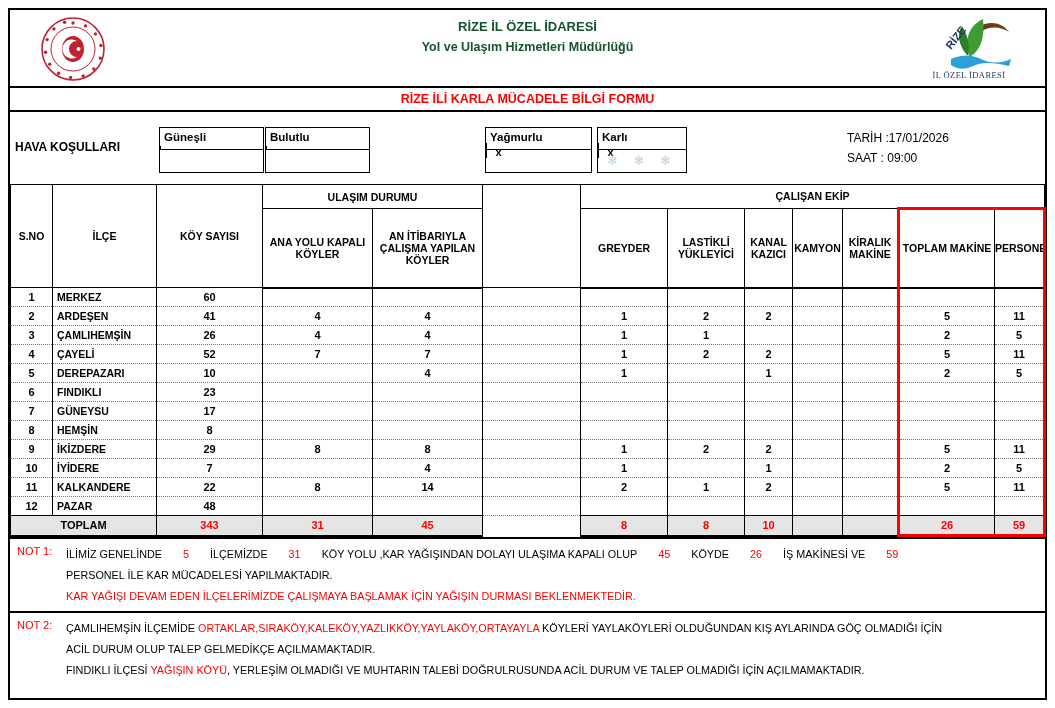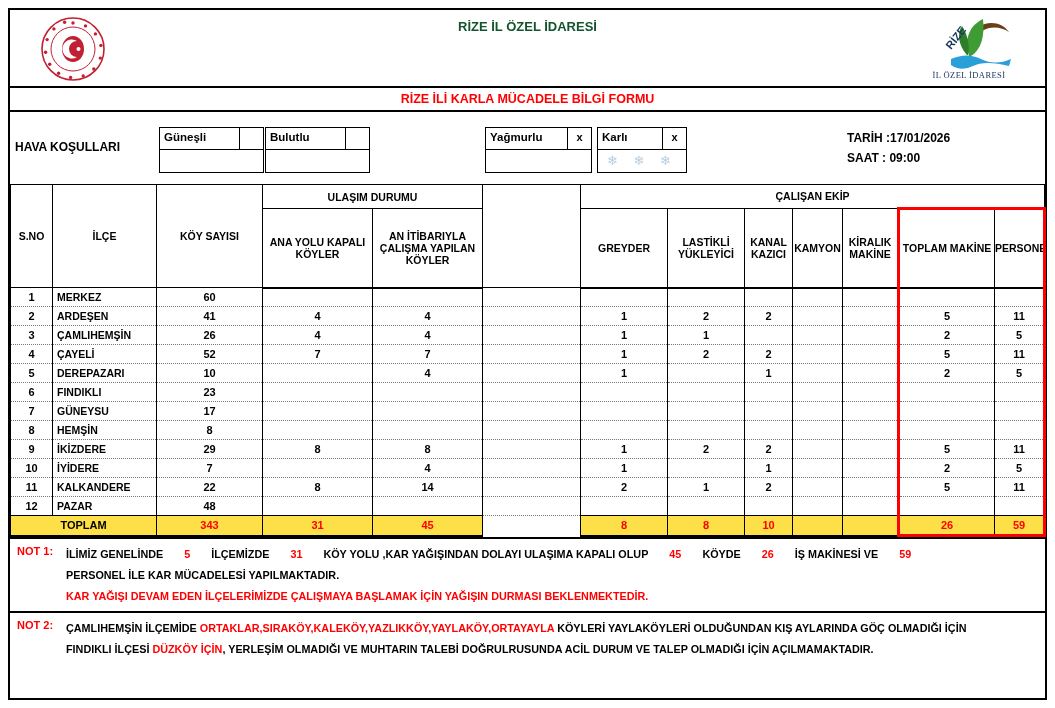--- a/index.html
+++ b/index.html
@@ -24,26 +24,26 @@
   .org .l3 { font-size: 12.5px; }
   .rlogo { position: absolute; right: 28px; top: 4px; width: 96px; text-align: center; }
   .rlogo .cap { font-family: "Liberation Serif", serif; font-size: 8.5px; color: #1f3864; letter-spacing: 0.4px; margin-top: -6px; }
   
   .band { height: 24px; border-bottom: 2px solid #000; display: flex; align-items: center; justify-content: center; }
   .band .t { color: #ff0000; font-weight: bold; font-size: 12.5px; }
   
   .weather { height: 72px; position: relative; }
   .wlabel { position: absolute; left: 5px; top: 28px; font-weight: bold; font-size: 12px; }
   .wbox { position: absolute; top: 15px; border: 1.5px solid #000; background: #fff; }
-  .wbox .r1 { display: flex; height: 22px; border-bottom: 1.5px solid #000; }
+  .wbox .r1 { display: flex; height: 22px; border-bottom: 1.5px solid #000; flex-direction: column; }
   .wbox .lab { flex: 1; font-weight: bold; font-size: 11.5px; padding: 3px 0 0 4px; }
   .wbox .chk { width: 24px; border-left: 1.5px solid #000; text-align: center; font-weight: bold; font-size: 11px; padding-top: 3px; }
   .wbox .r2 { height: 22px; text-align: center; }
   .flakes { color: #b8cfdf; font-size: 13px; letter-spacing: 6px; line-height: 22px; }
-  .dt { position: absolute; left: 837px; top: 16px; font-weight: bold; font-size: 12px; line-height: 20px; }
+  .dt { position: absolute; left: 837px; top: 16px; font-weight: normal; font-size: 12px; line-height: 20px; }
   
   table.main { border-collapse: collapse; table-layout: fixed; width: 1034px; }
   table.main th, table.main td {
     font-weight: bold; text-align: center; vertical-align: middle;
     overflow: hidden; color: #000;
   }
   tr.rowA { height: 24px; }
   tr.rowB { height: 79px; }
   tr.rowA th, tr.rowB th { border: 1.5px solid #000; font-size: 10.5px; }
   tr.rowB th { border-bottom: 2px solid #000; }
@@ -54,28 +54,28 @@
   td.spacer, th.spacer { border: none; border-left: 2px solid #000; border-right: 2px solid #000; background: #fff; }
   tr.dr { height: 19px; }
   tr.dr td { border-left: 1px solid #000; border-right: 1px solid #000; border-bottom: 1px dotted #777; font-size: 11px; }
   tr.dr td.left { text-align: left; padding-left: 4px; font-size: 10.5px; }
   td.rb-left { border-left: 3.5px solid #ff0000 !important; }
   td.rb-right { border-right: 3.5px solid #ff0000 !important; }
   th.rb-top { border-top: 3.5px solid #ff0000 !important; }
   th.rb-left { border-left: 3.5px solid #ff0000 !important; }
   th.rb-right { border-right: 3.5px solid #ff0000 !important; }
   tr.total { height: 20px; }
-  tr.total td { background: #fde047; border: 1.5px solid #000; border-bottom: 2px solid #000; font-size: 11px; }
+  tr.total td { background: #e5e5e5; border: 1.5px solid #000; border-bottom: 2px solid #000; font-size: 11px; }
   tr.total td.num { color: #ff0000; }
   tr.total td.spacer { background: #fff; border-top: none; border-bottom: none; }
   tr.total td.rb-left { border-left: 3.5px solid #ff0000; }
   tr.total td.rb-right { border-right: 3.5px solid #ff0000; }
   tr.total td.rb-bot { border-bottom: 3.5px solid #ff0000; }
   
-  .note { position: relative; border-top: 2.5px solid #000; padding: 5px 8px 2px 56px; font-weight: bold; font-size: 10.8px; }
+  .note { position: relative; border-top: 2.5px solid #000; padding: 5px 8px 2px 56px; font-weight: normal; font-size: 10.8px; }
   .note .nlab { position: absolute; left: 7px; top: 6px; color: #ff0000; font-size: 11px; }
   .note .line { line-height: 21px; white-space: nowrap; }
   .note1 { height: 74px; }
   .note2 { height: 93px; }
   .c-red { color: #ff0000; }
   .g { margin: 0 21px; }
 </style>
 </head>
 <body>
 
@@ -102,20 +102,21 @@
             <circle cx="24.6" cy="6.3" r="1.7"></circle>
         </g>
         <circle cx="33" cy="33" r="22" fill="none" stroke="#c02032" stroke-width="1"></circle>
         <ellipse cx="33" cy="33" rx="11" ry="13" fill="#c02032"></ellipse>
         <path d="M37 25 A9.5 9.5 0 1 0 37 41 A7.5 7.5 0 1 1 37 25 Z" fill="#fff"></path>
         <circle cx="38.5" cy="33" r="2" fill="#fff"></circle>
       </svg>
     </div>
     <div class="org">
       <div class="l1">RİZE İL ÖZEL İDARESİ</div>
+      <div class="l2">Yol ve Ulaşım Hizmetleri Müdürlüğü</div>
     </div>
     <div class="rlogo">
       <svg width="96" height="58" viewBox="0 0 96 58">
         <path d="M46 26 C56 6 78 4 88 18 C76 10 60 12 50 28 Z" fill="#6b3f17"></path>
         <path d="M48 42 C42 20 52 10 62 5 C64 22 60 36 50 42 Z" fill="#3f9c35"></path>
         <path d="M46 41 C37 31 36 19 41 12 C47 21 49 33 47 41 Z" fill="#2e7d28"></path>
         <path d="M30 45 Q46 38 60 45 T90 45 L88 52 Q64 46 52 52 T30 51 Z" fill="#2b9fd8"></path>
         <text x="30" y="36" transform="rotate(-52 30 36)" font-family="Liberation Sans, sans-serif" font-size="11" font-weight="bold" fill="#16365c">RİZE</text>
       </svg>
       <div class="cap">İL ÖZEL İDARESİ</div>
@@ -407,16 +408,17 @@
   <div class="note note1">
     <div class="nlab">NOT 1:</div>
     <div class="line"><span>İLİMİZ GENELİNDE</span><span class="c-red g">5</span><span>İLÇEMİZDE</span><span class="c-red g">31</span><span>KÖY  YOLU ,KAR YAĞIŞINDAN DOLAYI ULAŞIMA KAPALI OLUP</span><span class="c-red g">45</span><span>KÖYDE</span><span class="c-red g">26</span><span>İŞ MAKİNESİ VE</span><span class="c-red g">59</span></div>
     <div class="line"><span>PERSONEL İLE KAR MÜCADELESİ YAPILMAKTADIR.</span></div>
     <div class="line"><span class="c-red">KAR YAĞIŞI DEVAM EDEN İLÇELERİMİZDE ÇALIŞMAYA BAŞLAMAK İÇİN YAĞIŞIN DURMASI BEKLENMEKTEDİR.</span></div>
   </div>
 
   <div class="note note2">
     <div class="nlab">NOT 2:</div>
     <div class="line"><span>ÇAMLIHEMŞİN İLÇEMİDE </span><span class="c-red">ORTAKLAR,SIRAKÖY,KALEKÖY,YAZLIKKÖY,YAYLAKÖY,ORTAYAYLA</span><span> KÖYLERİ YAYLAKÖYLERİ OLDUĞUNDAN KIŞ AYLARINDA GÖÇ OLMADIĞI İÇİN</span></div>
-    <div class="line"><span>FINDIKLI İLÇESİ </span><span class="c-red">DÜZKÖY İÇİN</span><span>, YERLEŞİM OLMADIĞI VE MUHTARIN TALEBİ DOĞRULRUSUNDA  ACİL DURUM VE TALEP OLMADIĞI İÇİN AÇILMAMAKTADIR.</span></div>
+    <div class="line"><span>ACİL DURUM OLUP TALEP GELMEDİKÇE AÇILMAMAKTADIR.</span></div>
+    <div class="line"><span>FINDIKLI İLÇESİ </span><span class="c-red">YAĞIŞIN KÖYÜ</span><span>, YERLEŞİM OLMADIĞI VE MUHTARIN TALEBİ DOĞRULRUSUNDA  ACİL DURUM VE TALEP OLMADIĞI İÇİN AÇILMAMAKTADIR.</span></div>
   </div>
 
 </div>
 
 </body></html>

